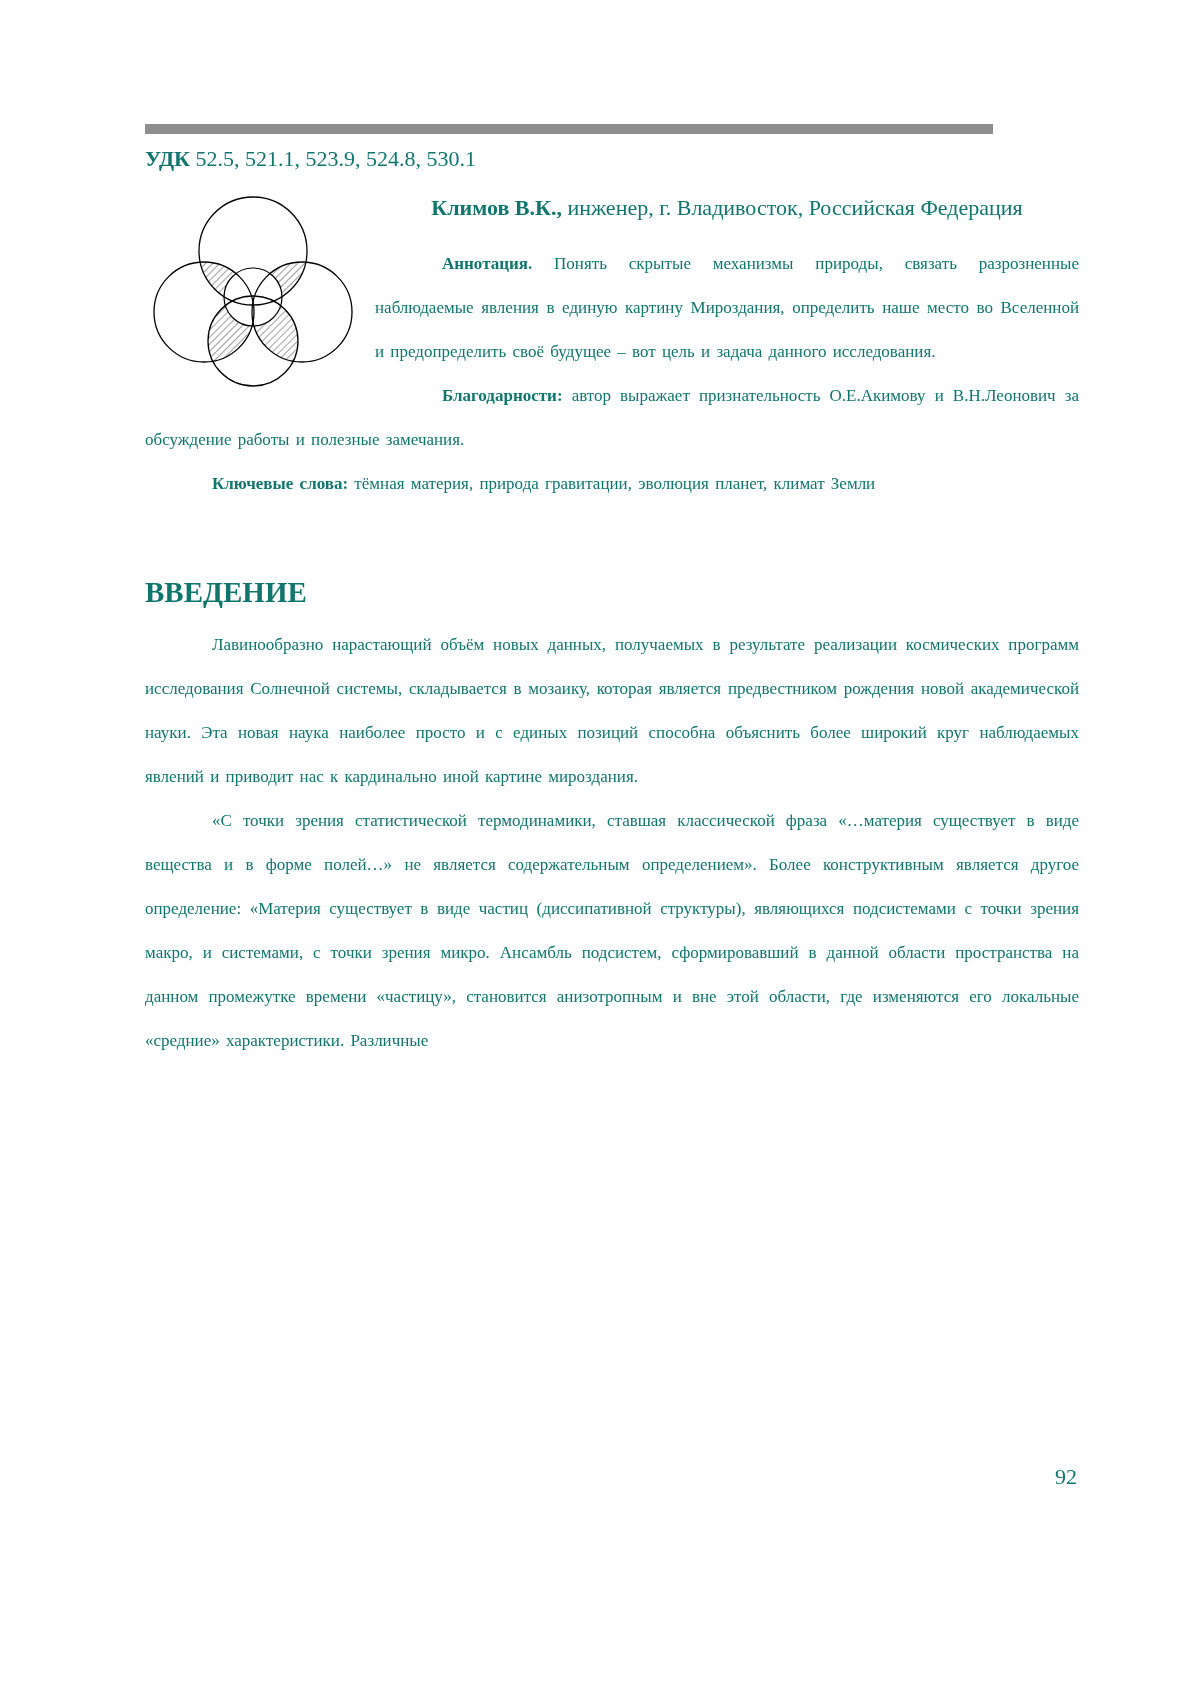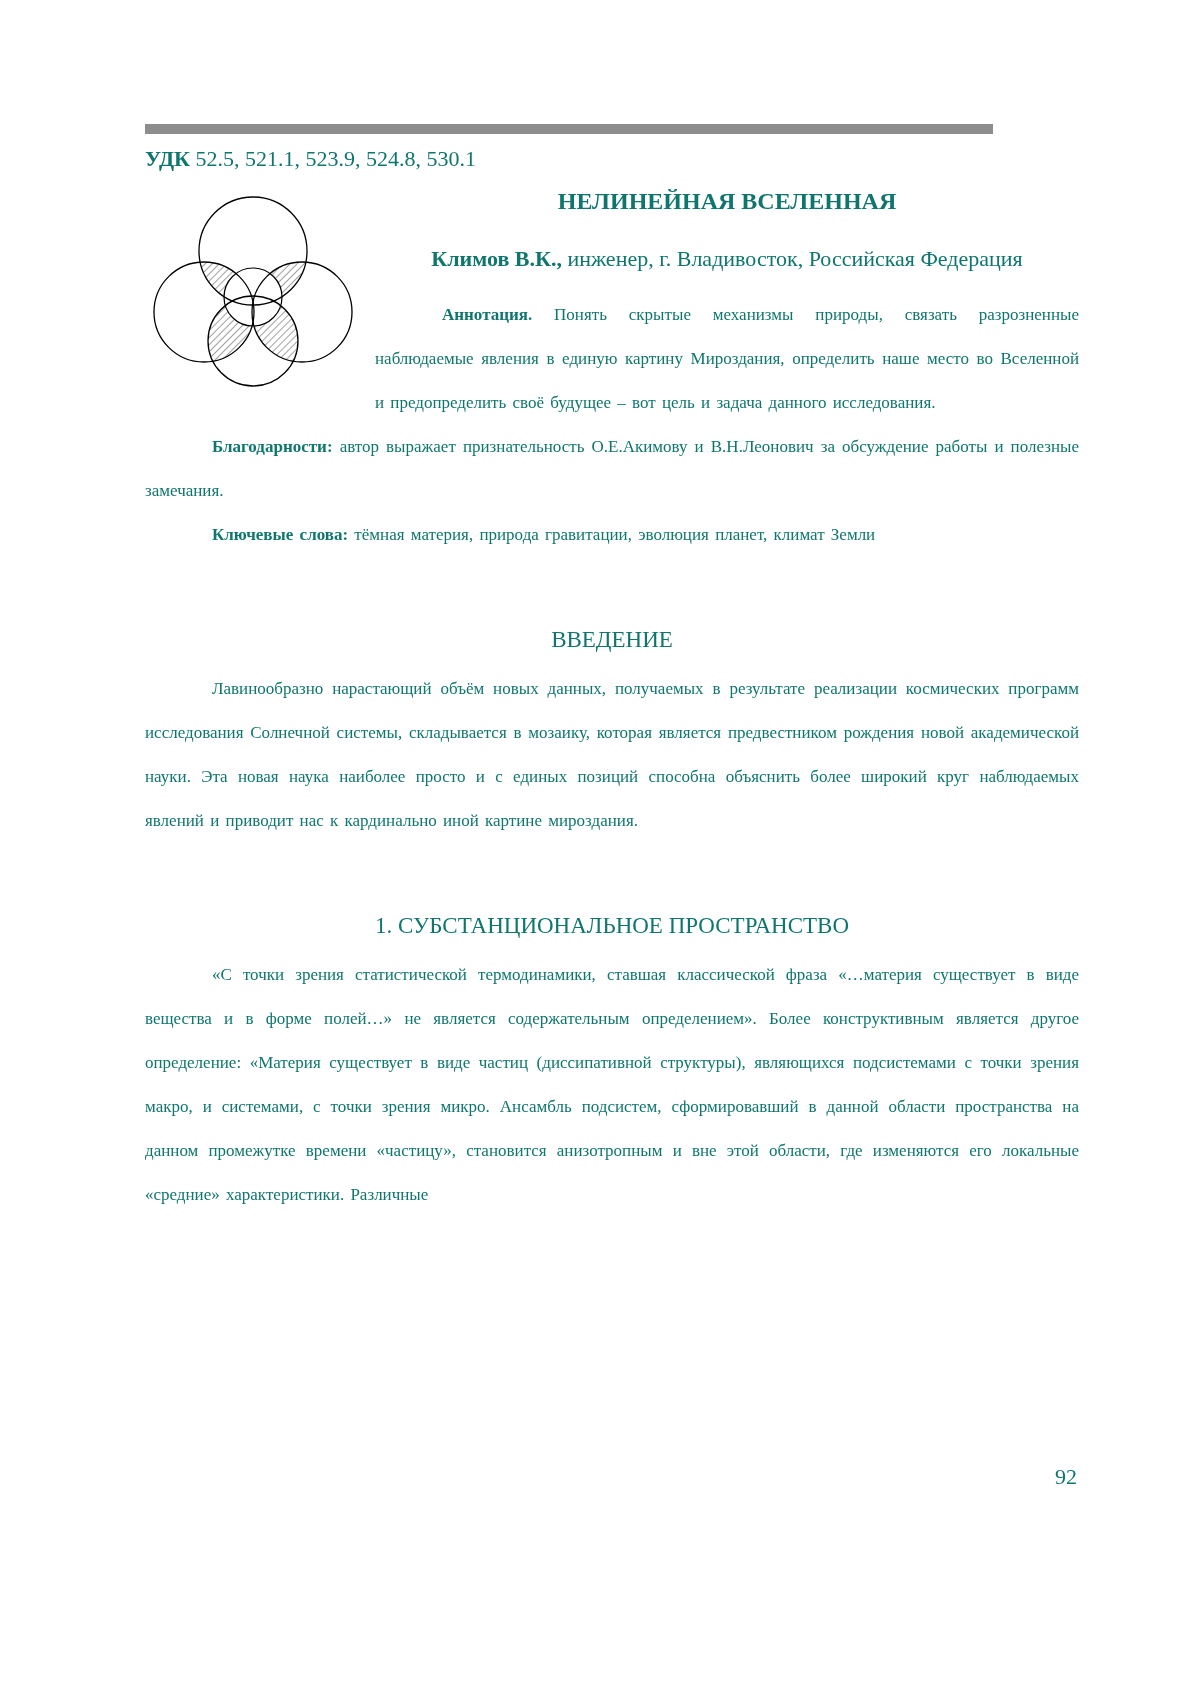--- a/index.html
+++ b/index.html
@@ -52,23 +52,22 @@
   .para {
     font-size: 17px;
     line-height: 44px;
     text-align: justify;
     text-indent: 67px;
     margin: 0;
     word-spacing: 2px;
   }
   .para b { font-weight: 700; }
   .heading {
-    text-align: center;
-    font-weight: 400;
-    font-size: 23px;
+    font-weight: 700;
+    font-size: 29px;
     margin: 70px 0 14px 0;
     clear: both;
   }
   .page-number {
     position: absolute;
     right: 135px;
     top: 1464px;
     font-size: 22px;
   }
 </style>
@@ -106,21 +105,20 @@
         </g>
         <circle cx="106" cy="103" r="29" fill="#ffffff" stroke="#000000" stroke-width="1.2"></circle>
         <g fill="none" stroke="#000000" stroke-width="1.3">
           <circle cx="106" cy="57" r="54"></circle>
           <circle cx="57" cy="118" r="50"></circle>
           <circle cx="155" cy="118" r="50"></circle>
           <circle cx="106" cy="147" r="45"></circle>
         </g>
       </svg>
 
-      <h1 class="title">НЕЛИНЕЙНАЯ ВСЕЛЕННАЯ</h1>
 
       <p class="author">
         <b>Климов В.К.,</b>
         <span>инженер, г. Владивосток, Российская Федерация</span>
       </p>
 
       <p class="para">
         <b>Аннотация.</b>
         <span>Понять скрытые механизмы природы, связать разрозненные наблюдаемые явления в единую картину Мироздания, определить наше место во Вселенной и предопределить своё будущее – вот цель и задача данного исследования.</span>
       </p>
@@ -135,21 +133,20 @@
       <b>Ключевые слова:</b>
       <span>тёмная материя, природа гравитации, эволюция планет, климат Земли</span>
     </p>
 
     <h2 class="heading">ВВЕДЕНИЕ</h2>
 
     <p class="para">
       <span>Лавинообразно нарастающий объём новых данных, получаемых в результате реализации космических программ исследования Солнечной системы, складывается в мозаику, которая является предвестником рождения новой академической науки. Эта новая наука наиболее просто и с единых позиций способна объяснить более широкий круг наблюдаемых явлений и приводит нас к кардинально иной картине мироздания.</span>
     </p>
 
-    <h2 class="heading">1. СУБСТАНЦИОНАЛЬНОЕ ПРОСТРАНСТВО</h2>
 
     <p class="para">
       <span>«С точки зрения статистической термодинамики, ставшая классической фраза «…материя существует в виде вещества и в форме полей…» не является содержательным определением». Более конструктивным является другое определение: «Материя существует в виде частиц (диссипативной структуры), являющихся подсистемами с точки зрения макро, и системами, с точки зрения микро. Ансамбль подсистем, сформировавший в данной области пространства на данном промежутке времени «частицу», становится анизотропным и вне этой области, где изменяются его локальные «средние» характеристики. Различные</span>
     </p>
 
   </div>
 
   <div class="page-number">92</div>
 </div>
 

